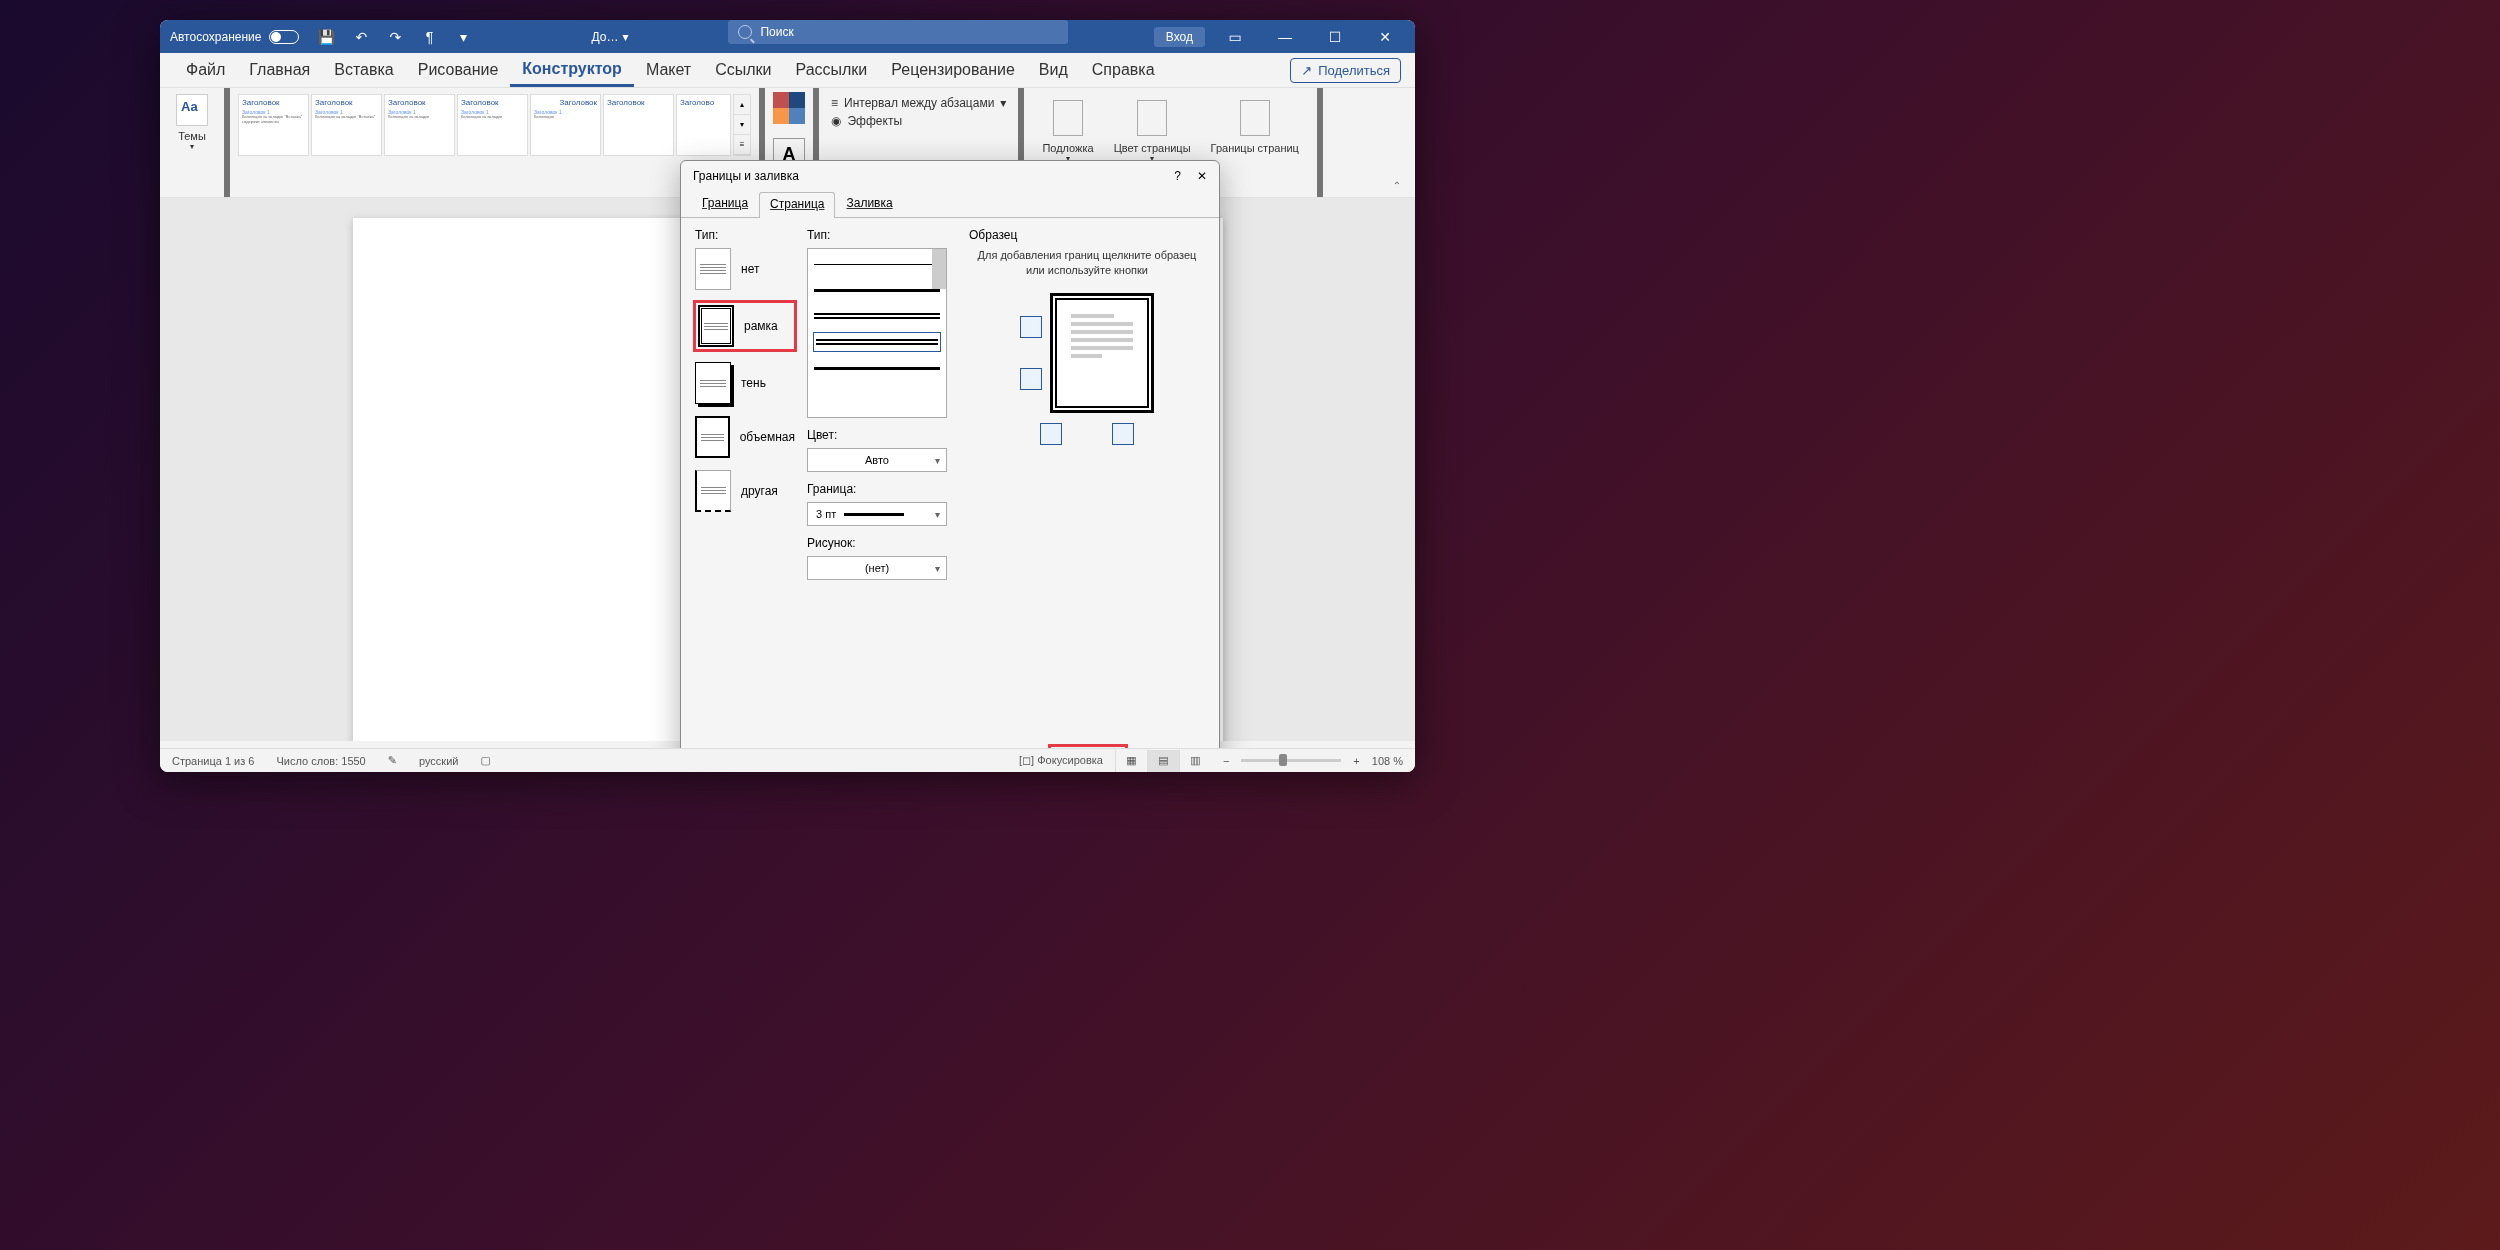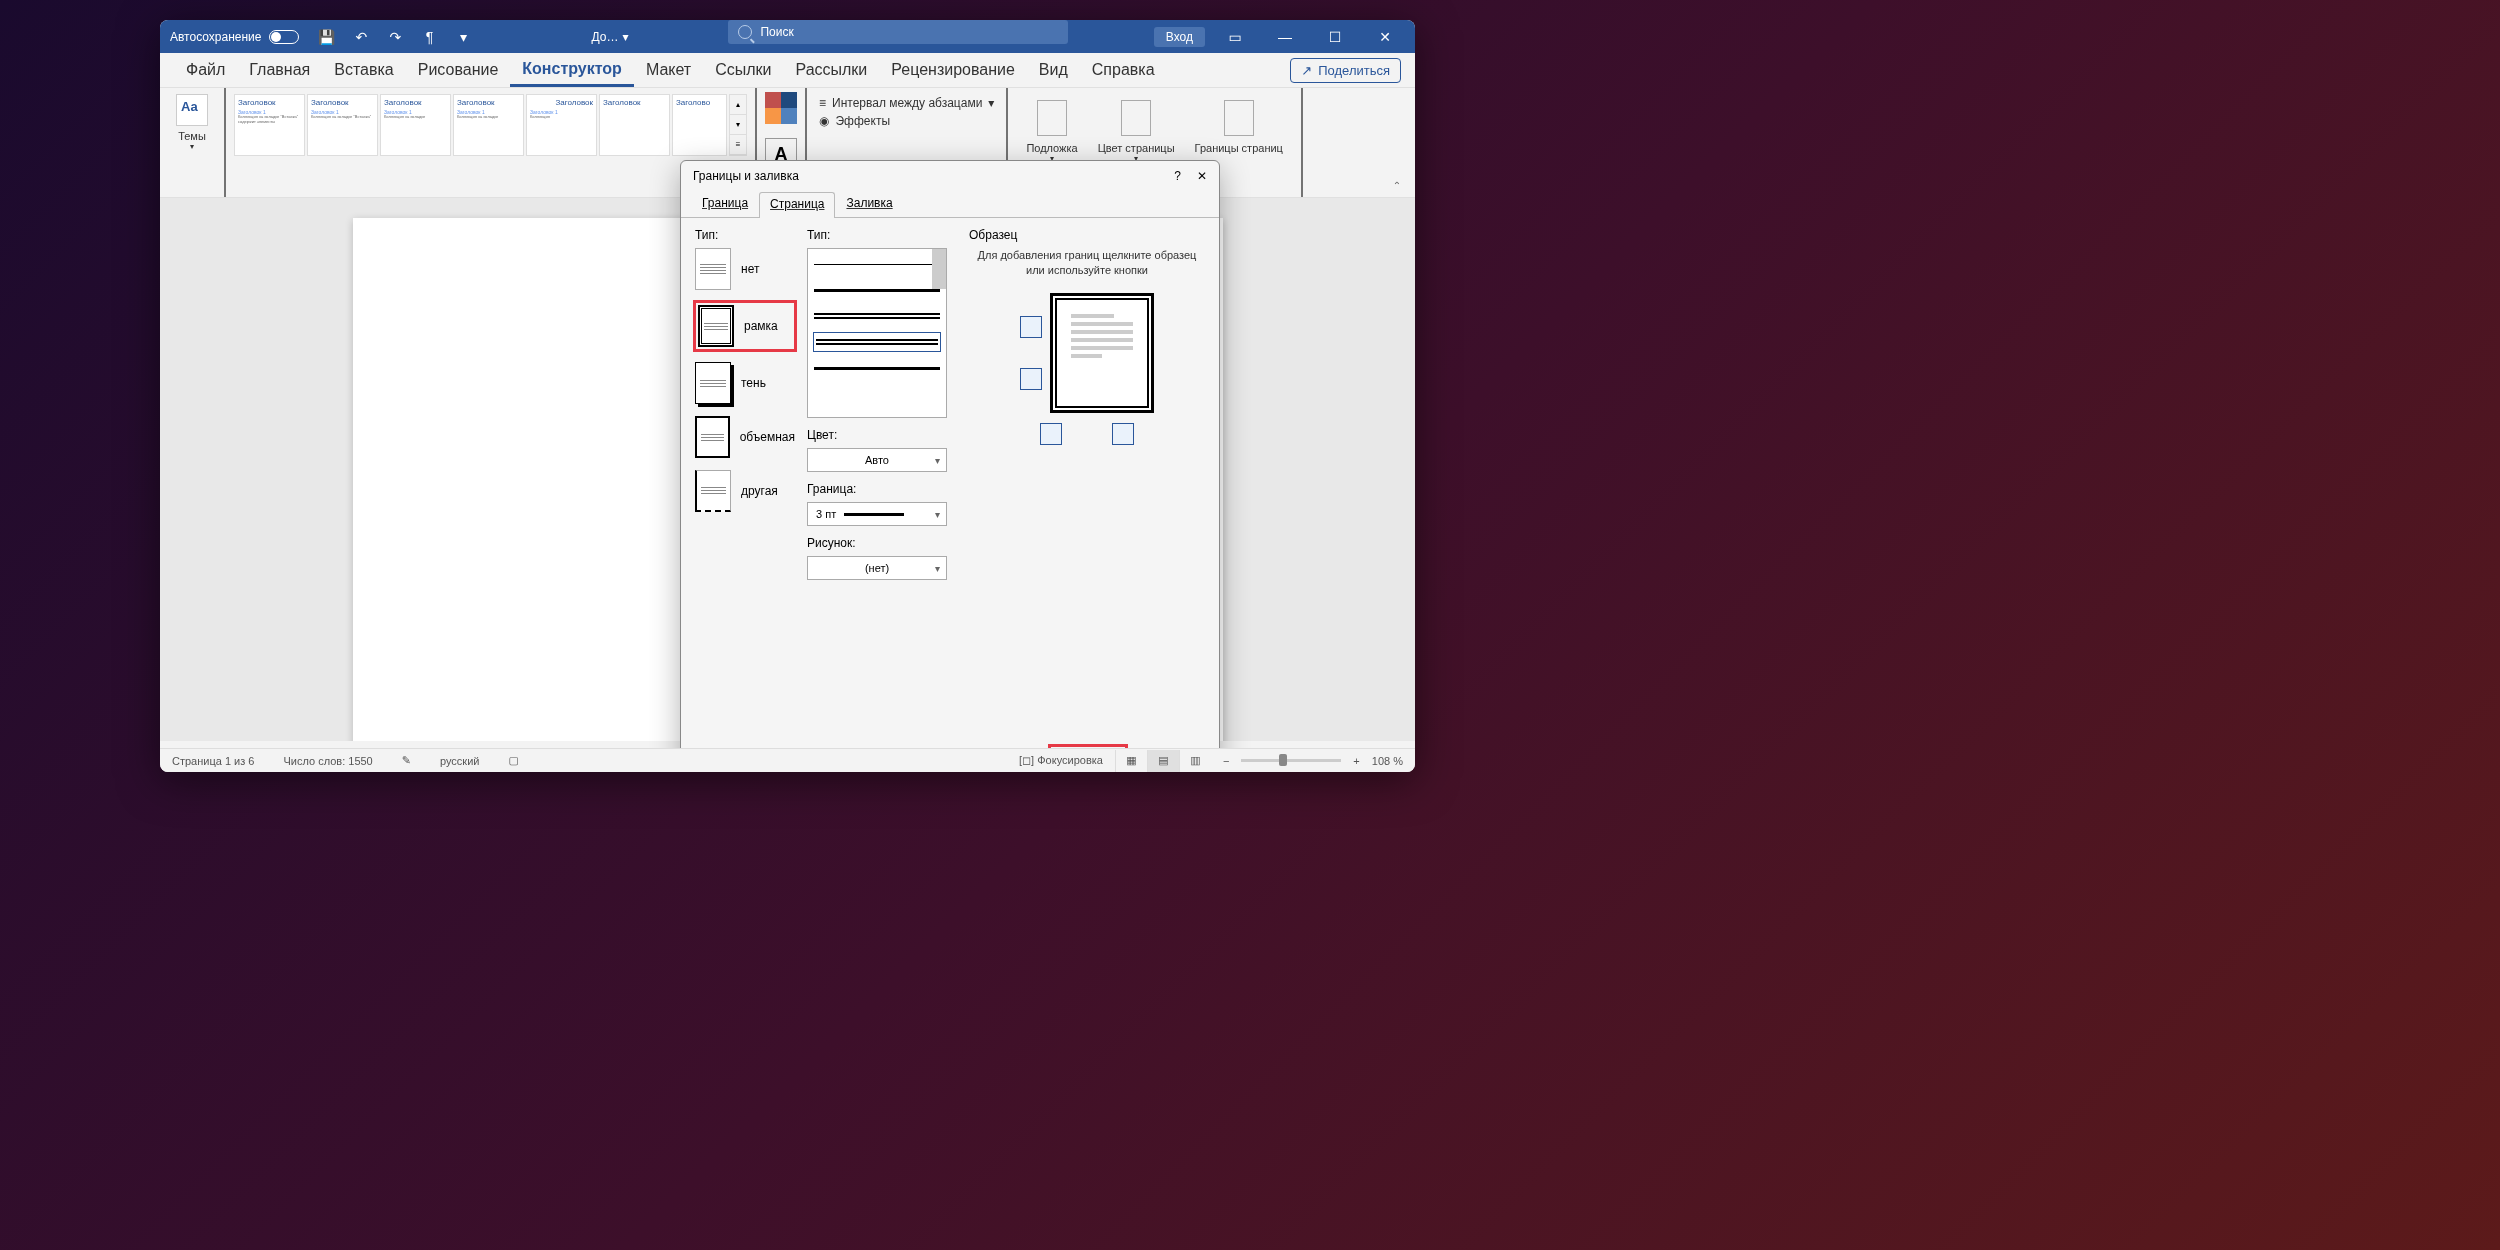--- a/index.html
+++ b/index.html
@@ -17,21 +17,21 @@
 .search-ico::after { content: ''; position: absolute; width: 5px; height: 1.5px; background: #b8cce8; bottom: -3px; right: -4px; transform: rotate(45deg); }
 .search-text { color: #ffffff; font-size: 12px; }
 .title-right { margin-left: auto; display: flex; align-items: center; gap: 10px; }
 .login-btn { background: #4a73b0; padding: 3px 12px; border-radius: 3px; font-size: 12px; }
 .win-ctrl { width: 40px; height: 30px; display: flex; align-items: center; justify-content: center; font-size: 14px; }
 .ribbon-tabs { height: 35px; background: #f3f3f3; display: flex; align-items: center; padding: 0 14px; border-bottom: 1px solid #e0e0e0; }
 .tab { padding: 6px 12px; font-size: 16px; color: #333; cursor: pointer; }
 .tab.active { color: #2a569a; font-weight: 600; border-bottom: 3px solid #2a569a; }
 .share-btn { margin-left: auto; border: 1px solid #2a569a; color: #2a569a; padding: 4px 10px; border-radius: 4px; font-size: 13px; display: flex; align-items: center; gap: 6px; }
 .ribbon { height: 110px; background: #f3f3f3; display: flex; border-bottom: 1px solid #e0e0e0; position: relative; }
-.ribbon-group { padding: 6px 8px; border-right: 2px solid #737373; display: flex; flex-direction: column; }
+.ribbon-group { padding: 6px 8px; border-right: 6px solid #737373; display: flex; flex-direction: column; }
 .themes-btn { width: 48px; text-align: center; font-size: 11px; color: #333; }
 .themes-ico { width: 32px; height: 32px; border: 1px solid #ccc; margin: 0 auto 4px; position: relative; background: #fff; }
 .themes-ico::before { content: 'Aa'; position: absolute; top: 4px; left: 4px; color: #2a569a; font-size: 13px; font-weight: bold; }
 .style-gallery { display: flex; gap: 2px; height: 62px; }
 .style-item { width: 71px; background: #fff; border: 1px solid #ddd; padding: 3px; font-size: 6px; overflow: hidden; }
 .style-item .hdr { font-size: 8px; color: #2a569a; margin-bottom: 2px; }
 .style-item .sub { color: #6495ed; font-size: 5px; }
 .style-item .txt { color: #666; font-size: 4px; line-height: 1.2; }
 .gallery-ctrl { width: 18px; display: flex; flex-direction: column; border: 1px solid #ddd; }
 .gallery-ctrl div { flex: 1; display: flex; align-items: center; justify-content: center; font-size: 8px; border-bottom: 1px solid #ddd; }
@@ -41,21 +41,21 @@
 .font-box { width: 32px; height: 32px; border: 1px solid #999; display: flex; align-items: center; justify-content: center; font-size: 18px; font-weight: bold; }
 .spacing-group { padding: 6px 12px; font-size: 12px; color: #333; }
 .spacing-item { display: flex; align-items: center; gap: 6px; padding: 2px 0; }
 .bg-group { display: flex; gap: 20px; padding: 6px 10px; text-align: center; }
 .bg-item { font-size: 11px; color: #333; }
 .bg-ico { width: 30px; height: 36px; margin: 0 auto 6px; border: 1px solid #aaa; position: relative; }
 .grp-label { position: absolute; bottom: 2px; font-size: 11px; color: #666; text-align: center; }
 .collapse-btn { position: absolute; right: 8px; bottom: 4px; width: 20px; height: 16px; display: flex; align-items: center; justify-content: center; font-size: 10px; color: #666; }
 .doc-area { background: #e8e8e8; height: 543px; display: flex; justify-content: center; padding-top: 20px; overflow: hidden; }
 .page { width: 870px; height: 1100px; background: #fff; box-shadow: 0 2px 8px rgba(0,0,0,0.2); }
-.statusbar { position: absolute; bottom: 0; left: 0; right: 0; height: 24px; background: #f3f3f3; border-top: 1px solid #ddd; display: flex; align-items: center; padding: 0 12px; font-size: 11px; color: #555; gap: 29px; }
+.statusbar { position: absolute; bottom: 0; left: 0; right: 0; height: 24px; background: #f3f3f3; border-top: 1px solid #ddd; display: flex; align-items: center; padding: 0 12px; font-size: 11px; color: #555; gap: 22px; }
 .sb-right { margin-left: auto; display: flex; align-items: center; gap: 12px; }
 .view-btns { display: flex; }
 .view-btn { width: 32px; height: 22px; border-left: 1px solid #ddd; display: flex; align-items: center; justify-content: center; }
 .view-btn.active { background: #e0e0e0; }
 .zoom-slider { width: 100px; height: 3px; background: #ccc; position: relative; }
 .zoom-slider::after { content: ''; position: absolute; width: 8px; height: 12px; background: #888; left: 38%; top: -5px; border-radius: 2px; }
 
 
 .dialog { position: absolute; left: 520px; top: 140px; width: 540px; height: 626px; background: #f5f5f5; border: 1px solid #888; border-radius: 6px; box-shadow: 0 8px 30px rgba(0,0,0,0.3); }
 .dlg-title { height: 30px; display: flex; align-items: center; padding: 0 12px; font-size: 12px; }

